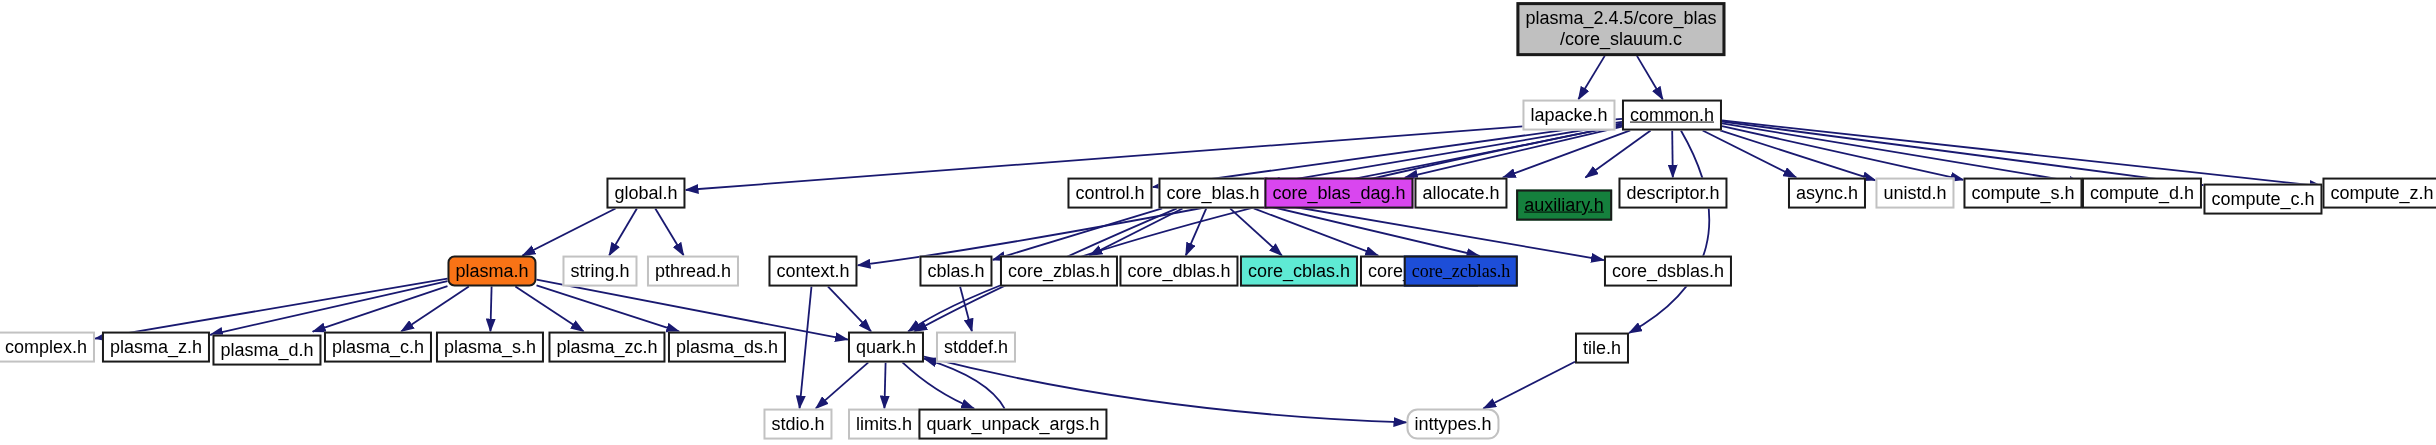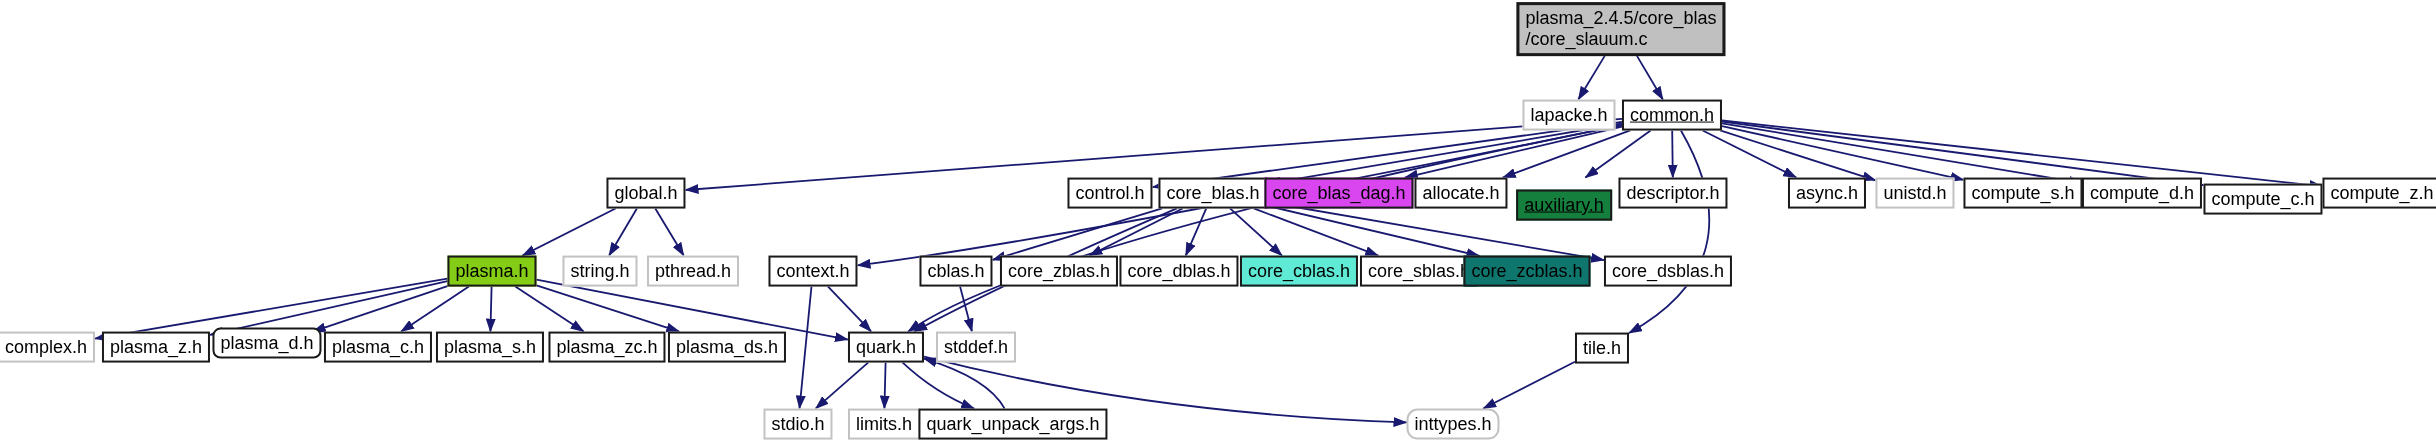--- a/index.html
+++ b/index.html
@@ -12,21 +12,21 @@
   }
   #edges{position:absolute;left:0;top:0;width:2436px;height:445px;z-index:1;}
   .edge{fill:none;stroke:#191970;stroke-width:1.8px;}
   .node{
     position:absolute;z-index:2;
     transform:translate(-50%,-50%);
     background:#ffffff;
     border:2px solid #1a1a1a;
     padding:3px 6px;
     font-size:18px;line-height:1.16;
-    color:#000000;text-align:left;white-space:nowrap;
+    color:#000000;text-align:center;white-space:nowrap;
   }
   .node.external{border-color:#c2c2c2;}
   .node.main{background:#c0c0c0;border-width:3px;}
 </style>
 </head>
 <body>
 
 <div id="graph">
   <svg id="edges" width="2436" height="445" viewBox="0 0 2436 445" xmlns="http://www.w3.org/2000/svg">
     <defs>
@@ -123,21 +123,21 @@
     </div>
     <div class="node internal" style="left: 2142px; top: 193px; border-color: rgb(26, 26, 26); background: rgb(255, 255, 255);">
       <div>compute_d.h</div>
     </div>
     <div class="node internal" style="left: 2263px; top: 193px; border-color: rgb(26, 26, 26); background: rgb(255, 255, 255); margin-top: 6px;">
       <div>compute_c.h</div>
     </div>
     <div class="node internal" style="left: 2382px; top: 193px; border-color: rgb(26, 26, 26); background: rgb(255, 255, 255);">
       <div>compute_z.h</div>
     </div>
-    <div class="node internal" style="left: 492px; top: 271px; border-color: rgb(26, 26, 26); background: #84cc16;">
+    <div class="node internal" style="left: 492px; top: 271px; border-color: rgb(26, 26, 26); background: #f97316; border-radius: 7px;">
       <div>plasma.h</div>
     </div>
     <div class="node external" style="left: 600px; top: 271px; border-color: rgb(194, 194, 194); background: rgb(255, 255, 255);">
       <div>string.h</div>
     </div>
     <div class="node external" style="left: 693px; top: 271px; border-color: rgb(194, 194, 194); background: rgb(255, 255, 255);">
       <div>pthread.h</div>
     </div>
     <div class="node internal" style="left: 813px; top: 271px; border-color: rgb(26, 26, 26); background: rgb(255, 255, 255);">
       <div>context.h</div>
@@ -150,33 +150,33 @@
     </div>
     <div class="node internal" style="left: 1179px; top: 271px; border-color: rgb(26, 26, 26); background: rgb(255, 255, 255);">
       <div>core_dblas.h</div>
     </div>
     <div class="node internal" style="left: 1299px; top: 271px; border-color: rgb(26, 26, 26); background: #5eead4;">
       <div>core_cblas.h</div>
     </div>
     <div class="node internal" style="left: 1419px; top: 271px; border-color: rgb(26, 26, 26); background: rgb(255, 255, 255);">
       <div>core_sblas.h</div>
     </div>
-    <div class="node internal" style="left: 1527px; top: 271px; border-color: rgb(26, 26, 26); background: #0f766e;">
+    <div class="node internal" style="left: 1461px; top: 271px; border-color: rgb(26, 26, 26); background: #1d4ed8; font-family: Liberation Serif, serif;">
       <div>core_zcblas.h</div>
     </div>
     <div class="node internal" style="left: 1668px; top: 271px; border-color: rgb(26, 26, 26); background: rgb(255, 255, 255);">
       <div>core_dsblas.h</div>
     </div>
     <div class="node external" style="left: 46px; top: 347px; border-color: rgb(194, 194, 194); background: rgb(255, 255, 255);">
       <div>complex.h</div>
     </div>
     <div class="node internal" style="left: 156px; top: 347px; border-color: rgb(26, 26, 26); background: rgb(255, 255, 255);">
       <div>plasma_z.h</div>
     </div>
-    <div class="node internal" style="left: 267px; top: 343px; border-color: rgb(26, 26, 26); background: rgb(255, 255, 255); border-radius: 8px;">
+    <div class="node internal" style="left: 267px; top: 350px; border-color: rgb(26, 26, 26); background: rgb(255, 255, 255);">
       <div>plasma_d.h</div>
     </div>
     <div class="node internal" style="left: 378px; top: 347px; border-color: rgb(26, 26, 26); background: rgb(255, 255, 255);">
       <div>plasma_c.h</div>
     </div>
     <div class="node internal" style="left: 490px; top: 347px; border-color: rgb(26, 26, 26); background: rgb(255, 255, 255);">
       <div>plasma_s.h</div>
     </div>
     <div class="node internal" style="left: 607px; top: 347px; border-color: rgb(26, 26, 26); background: rgb(255, 255, 255);">
       <div>plasma_zc.h</div>

